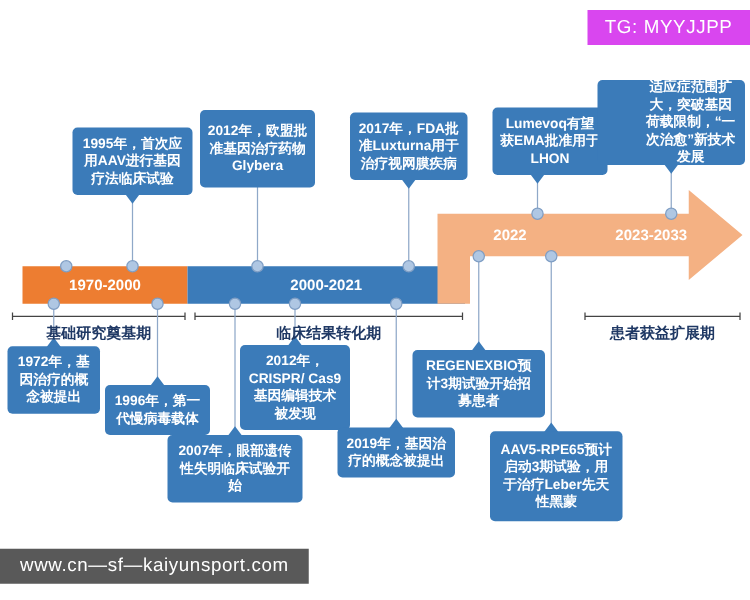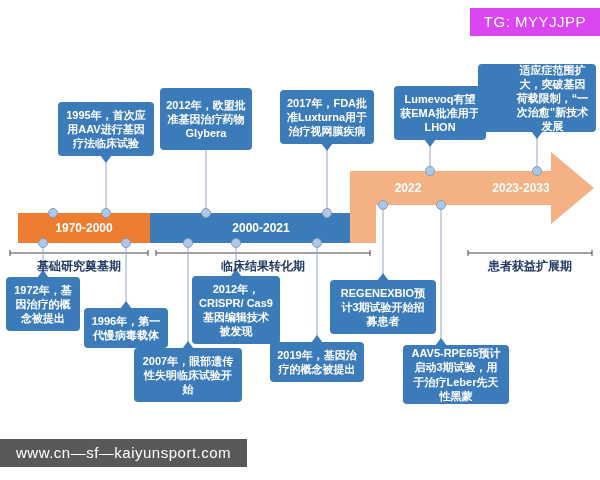--- a/index.html
+++ b/index.html
@@ -128,20 +128,20 @@
   </div>
   <div class="callout" style="left:192px; top:276px; width:88px; height:68px;">
     <span>2012年，CRISPR/ Cas9基因编辑技术被发现</span>
   </div>
   <div class="callout" style="left:270px; top:342px; width:94px; height:40px;">
     <span>2019年，基因治疗的概念被提出</span>
   </div>
   <div class="callout" style="left:330px; top:280px; width:106px; height:54px;">
     <span>REGENEXBIO预计3期试验开始招募患者</span>
   </div>
-  <div class="callout" style="left:403px; top:345px; width:106px; height:59px;">
+  <div class="callout" style="left:392px; top:345px; width:106px; height:72px;">
     <span>AAV5-RPE65预计启动3期试验，用于治疗Leber先天性黑蒙</span>
   </div>
 
   <div class="badge">TG: MYYJJPP</div>
   <div class="watermark">www.cn—sf—kaiyunsport.com</div>
 
 </div>
 
 </body></html>

